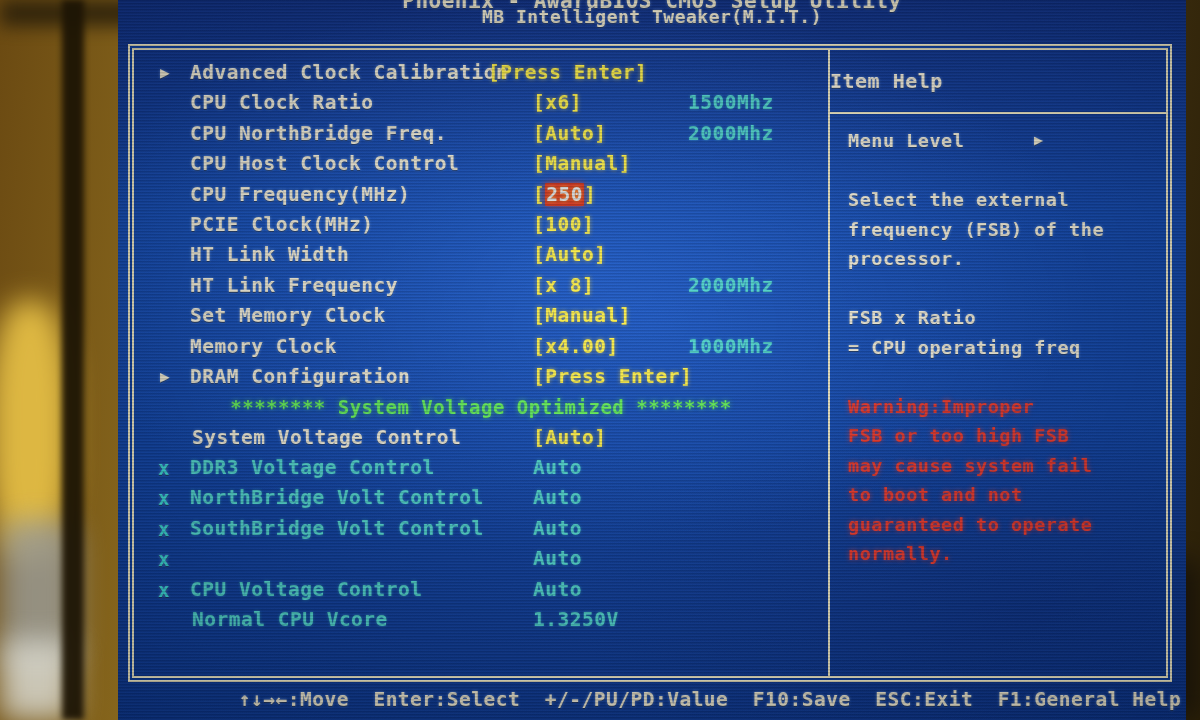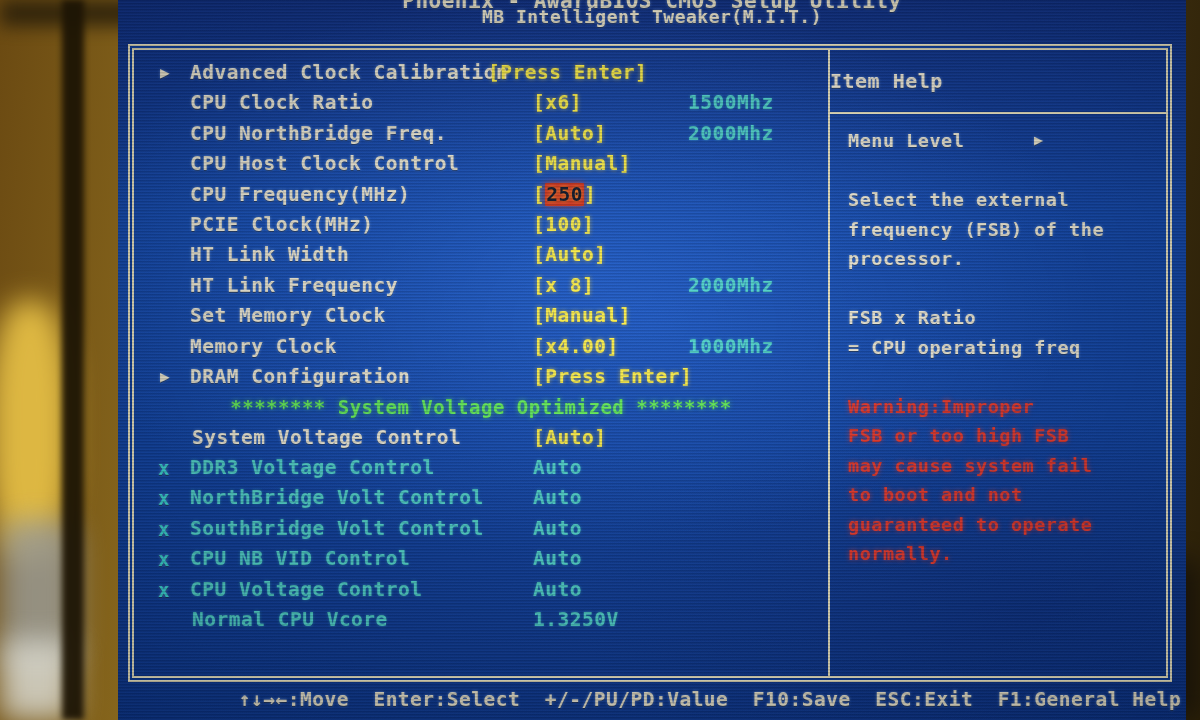--- a/index.html
+++ b/index.html
@@ -104,21 +104,21 @@
   .lbl.ind{left:54px;}
   .val{position:absolute;left:395px;top:0;}
   .freq{position:absolute;left:550px;top:0;}
 
   .c-white{color:#f2eedb;}
   .c-yellow{color:#fff24a;text-shadow:0 0 4px rgba(255,220,60,.65);}
   .c-green{color:#63f05b;text-shadow:0 0 5px rgba(100,240,90,.6);}
   .c-dim{color:#4fd6cf;text-shadow:0 0 3px rgba(70,220,210,.45);}
 
   .hl{
-    background:#d8361f;color:#0f172a;padding:0 1px;border-radius:1px;
+    background:#d8361f;color:#e5e5e5;padding:0 1px;border-radius:1px;
     box-shadow:0 0 6px rgba(220,60,30,.8);
   }
 
   .center{position:absolute;left:0;width:686px;text-align:center;}
 
   
   #help-title{
     position:absolute;left:712px;top:56px;width:338px;text-align:left;
     font-size:20px;line-height:50px;color:#f3eedc;
   }
@@ -242,21 +242,20 @@
         <span class="bios lbl c-dim">NorthBridge Volt Control</span>
         <span class="bios val c-dim">Auto</span>
       </div>
       <div class="row">
         <span class="bios xmark">x</span>
         <span class="bios lbl c-dim">SouthBridge Volt Control</span>
         <span class="bios val c-dim">Auto</span>
       </div>
       <div class="row">
         <span class="bios xmark">x</span>
-        <span class="bios lbl c-dim">CPU NB VID Control</span>
         <span class="bios val c-dim">Auto</span>
       </div>
       <div class="row">
         <span class="bios xmark">x</span>
         <span class="bios lbl c-dim">CPU Voltage Control</span>
         <span class="bios val c-dim">Auto</span>
       </div>
 
       <div class="row">
         <span class="bios lbl ind c-dim">Normal CPU Vcore</span>

